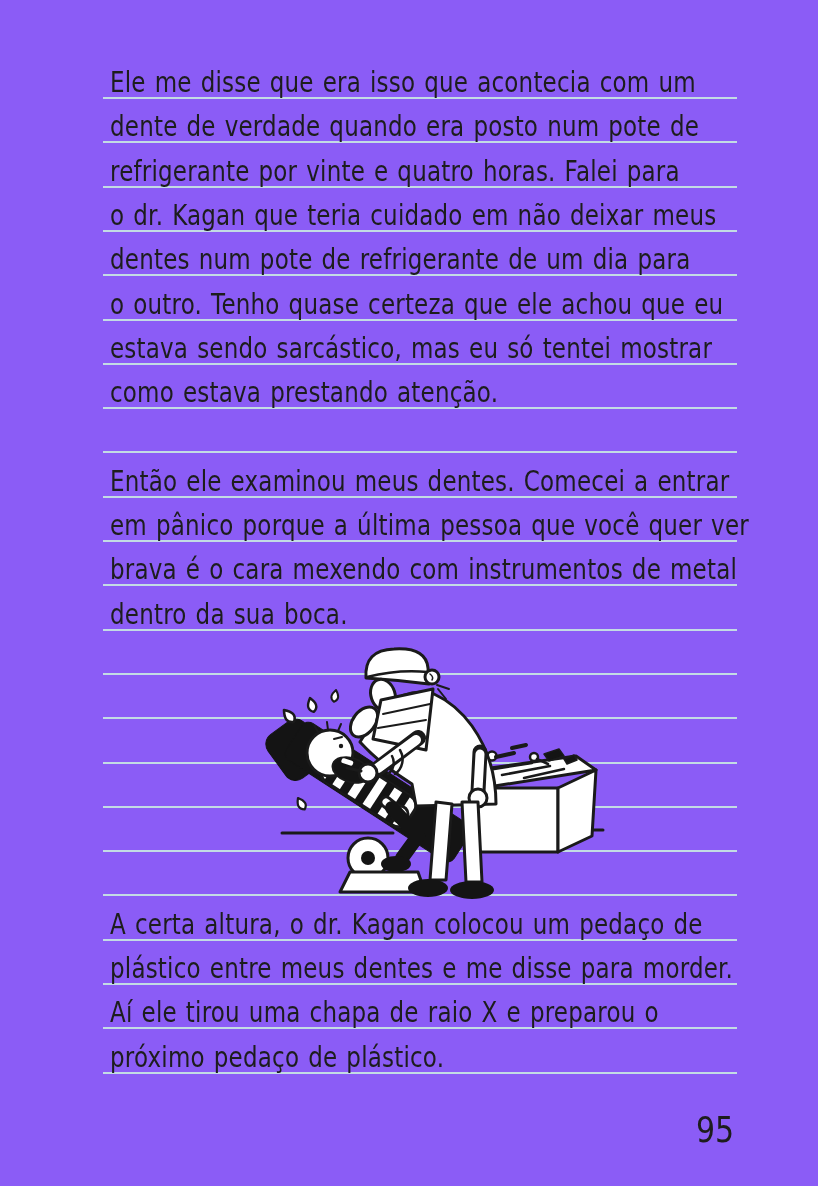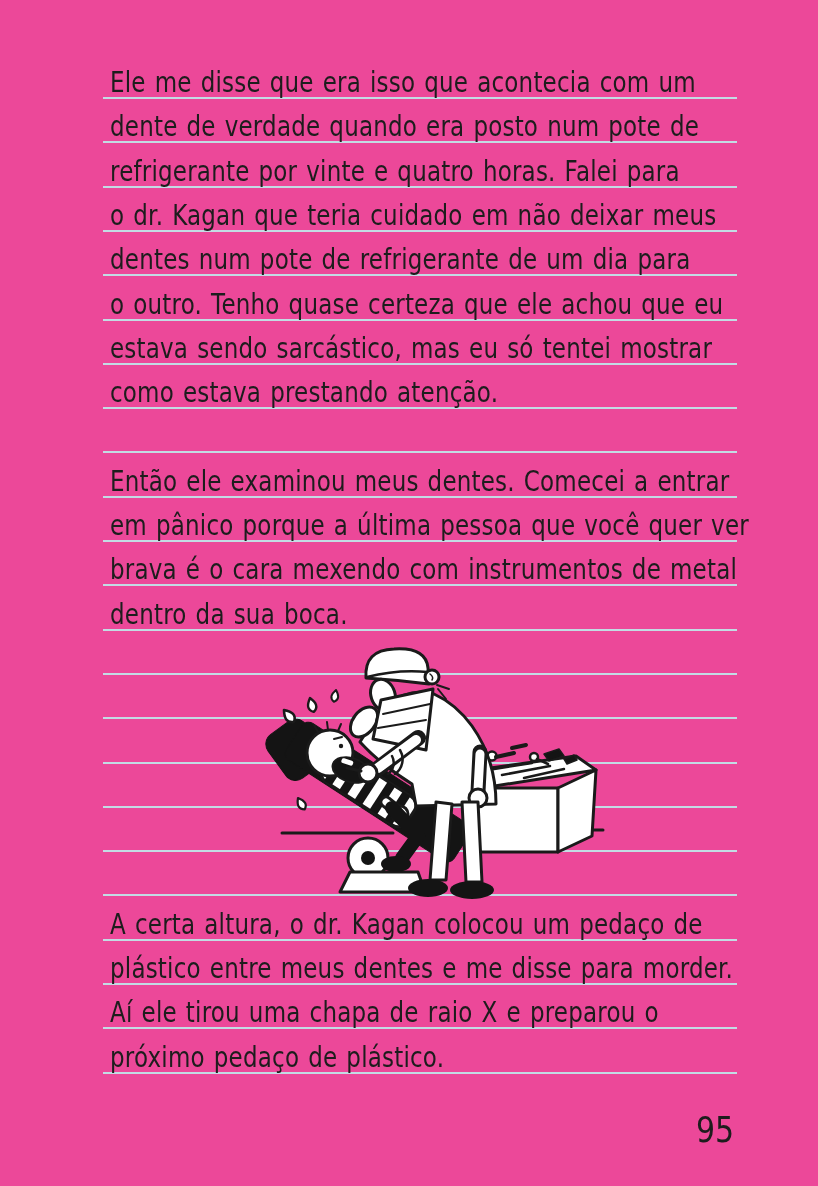--- a/index.html
+++ b/index.html
@@ -1,18 +1,18 @@
 <!DOCTYPE html>
 <html><head>
 <meta charset="utf-8">
 <style>
   html,body { margin:0; padding:0; background:#e8e8e8; }
   .page {
     position:relative; width:818px; height:1186px; margin:0 auto;
-    background:#ec4899; overflow:hidden;
+    background:#8b5cf6; overflow:hidden;
     font-family:"DejaVu Sans", sans-serif;
   }
   .rules {
     position:absolute; left:103px; top:97px; width:634px; height:977px;
     background:repeating-linear-gradient(to bottom, #c3dbe4 0px, #c3dbe4 2px, transparent 2px, transparent 44.3px);
   }
   .tl {
     position:absolute; left:110px; height:30px; line-height:30px;
     font-size:23px; letter-spacing:0.2px; word-spacing:1.5px;
     color:#1d1d1d; white-space:nowrap;

